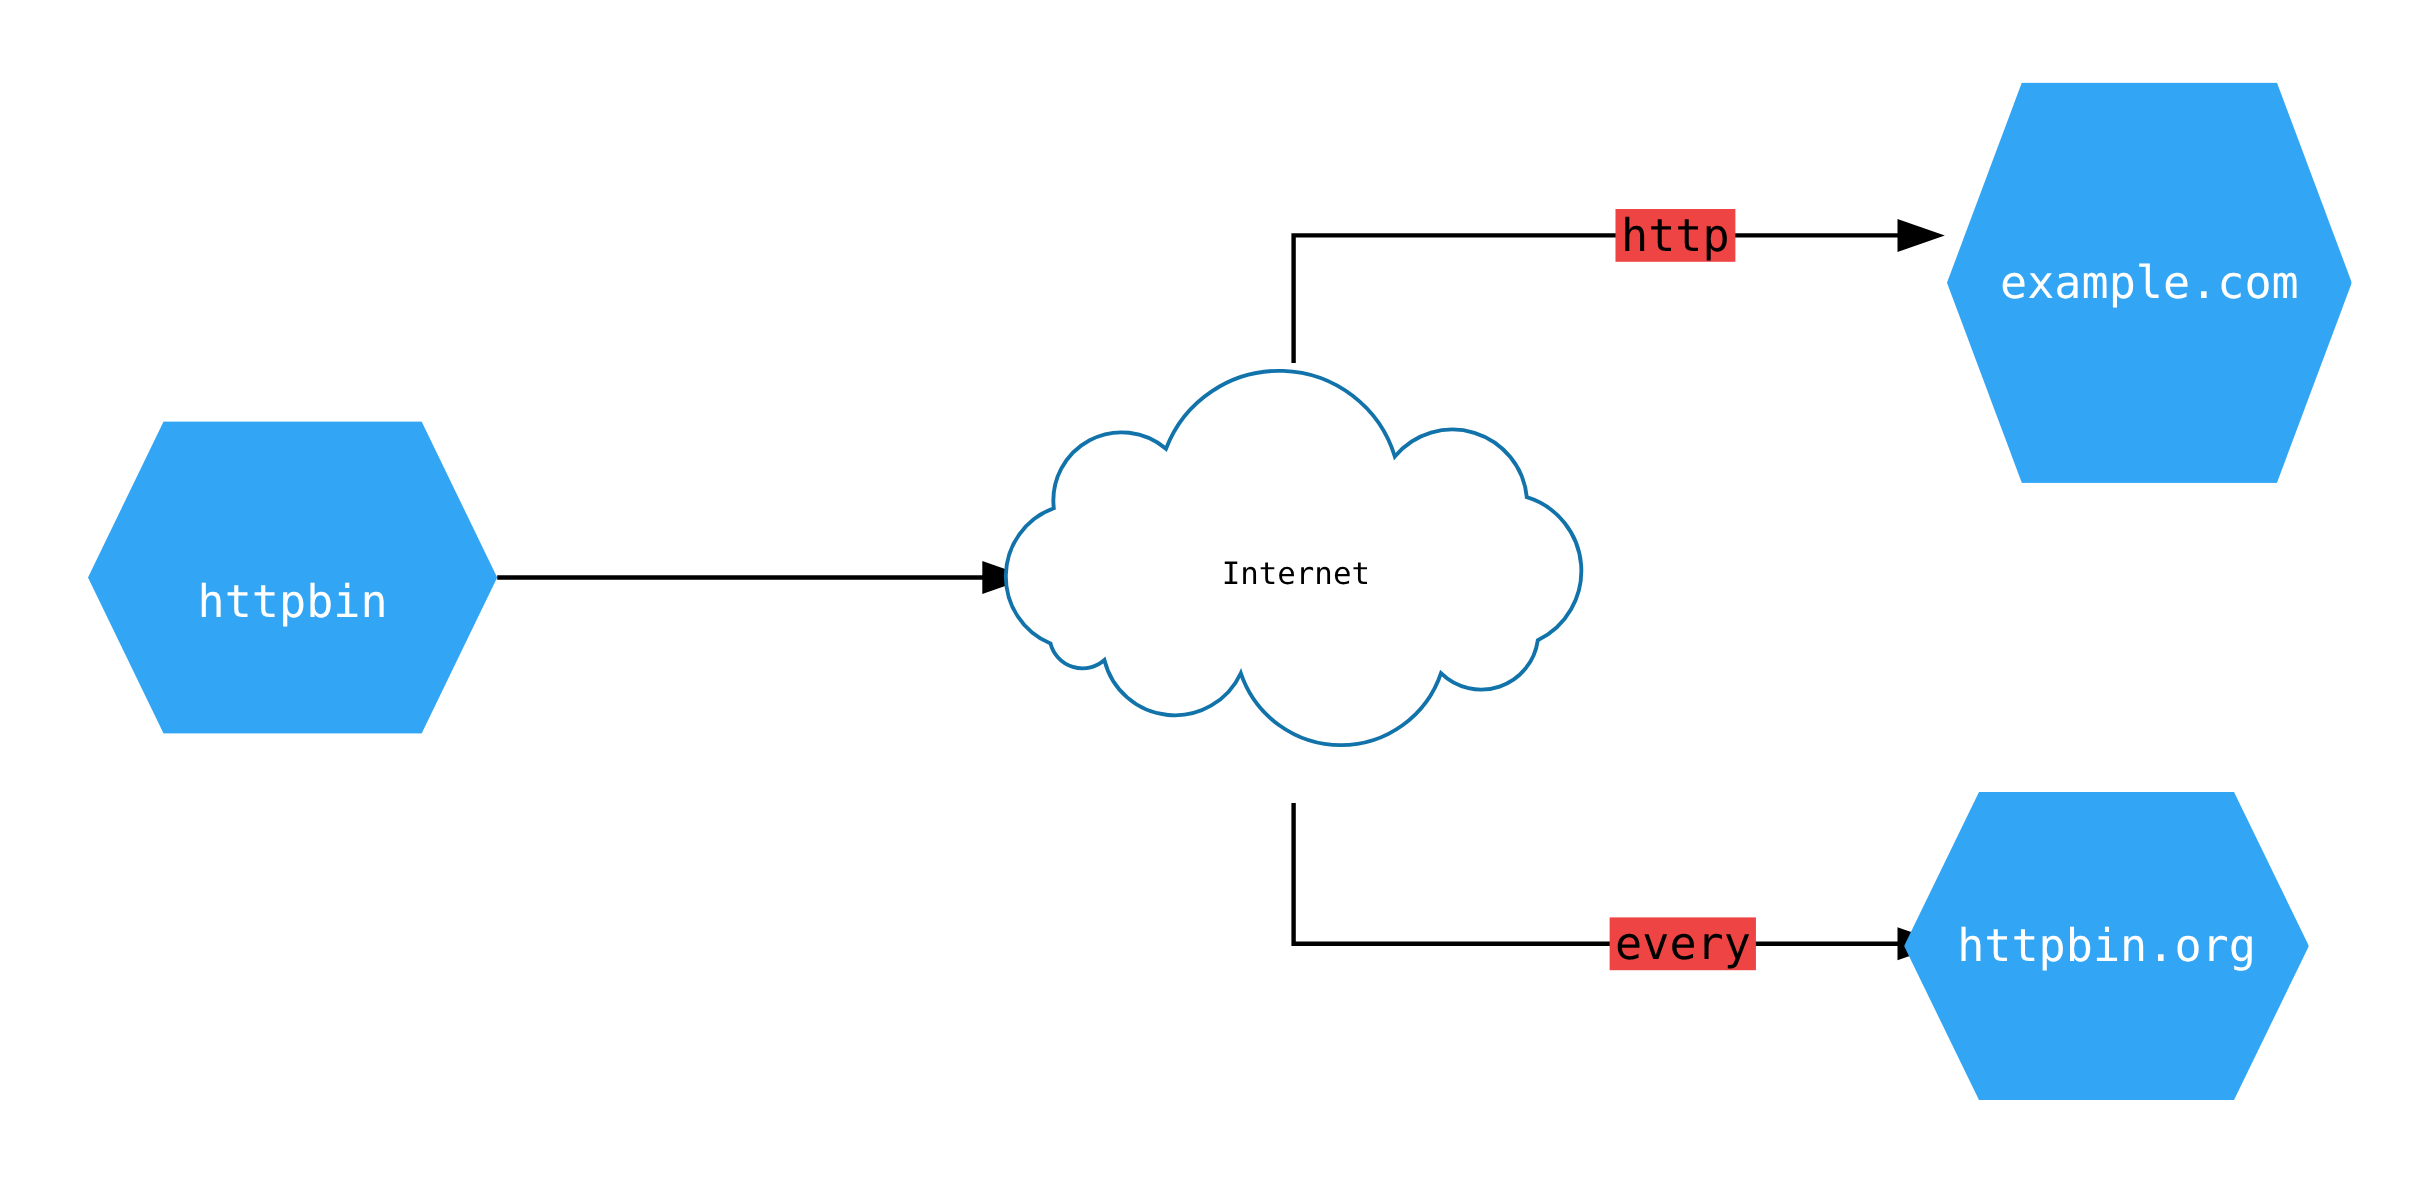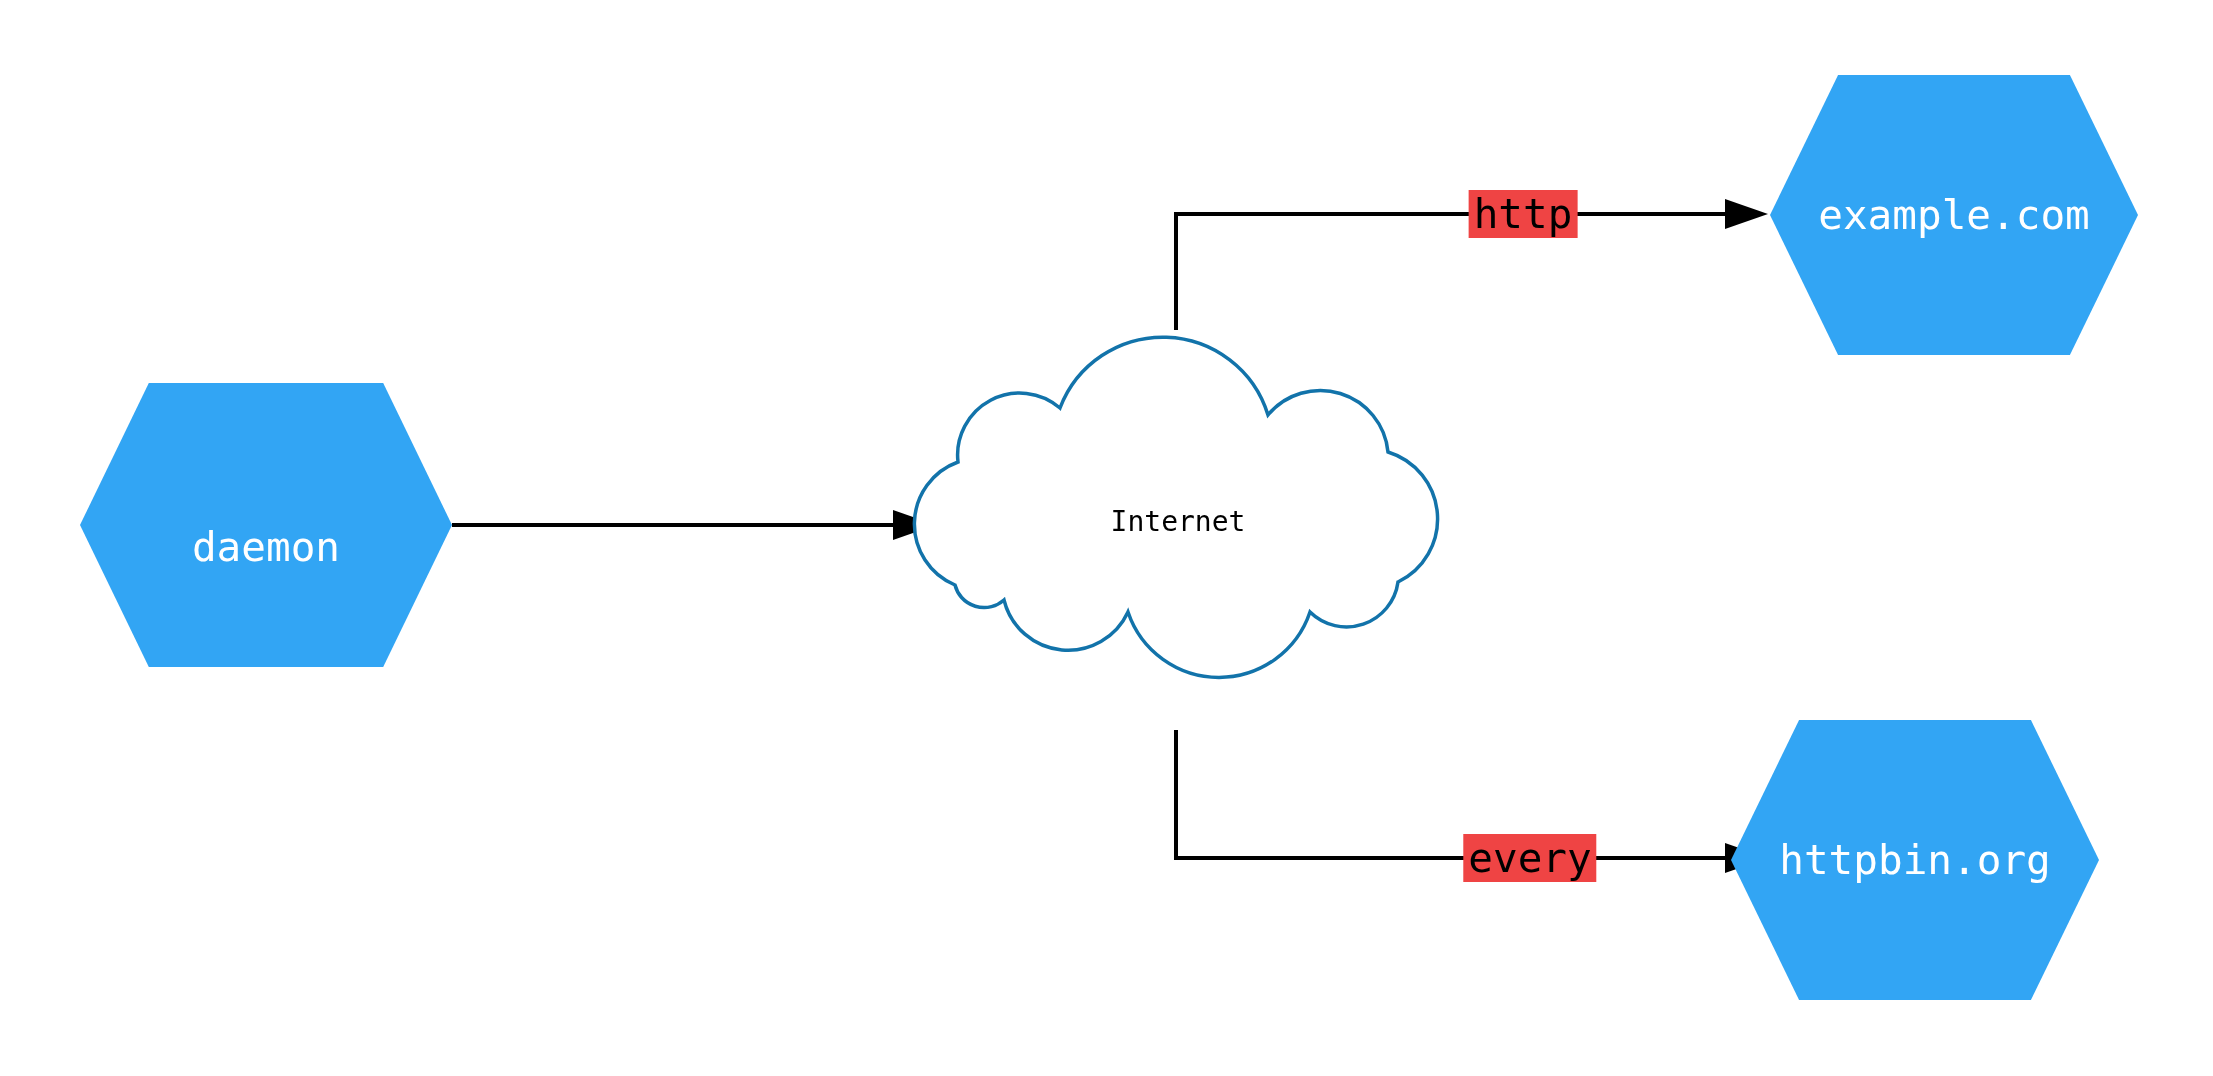--- a/index.html
+++ b/index.html
@@ -42,21 +42,21 @@
     clip-path: polygon(18.5% 0%, 81.5% 0%, 100% 50%, 81.5% 100%, 18.5% 100%, 0% 50%);
     display: flex;
     align-items: center;
     justify-content: center;
     text-align: center;
     color: #ffffff;
     font-size: 41px;
     line-height: 44px;
   }
   .hex-monitoring { left: 80px;  top: 383px; width: 372px; height: 284px; }
-  .hex-example    { left: 1770px; top: 75px;  width: 368px; height: 280px; }
+  .hex-example    { left: 1770px; top: 75px;  width: 368px; height: 364px; }
   .hex-httpbin    { left: 1731px; top: 720px; width: 368px; height: 280px; }
   .node-label { white-space: pre; }
   .cloud-label {
     position: absolute;
     left: 1178px;
     top: 521px;
     transform: translate(-50%, -50%);
     color: #000000;
     font-size: 28px;
     white-space: nowrap;
@@ -98,21 +98,21 @@
              A 70 70 0 0 1 1398 582
              A 52 52 0 0 1 1310 612
              A 96 96 0 0 1 1128 612
              A 66 66 0 0 1 1004 600
              A 30 30 0 0 1 955 585
              A 66 66 0 0 1 958 462
              Z"></path>
   </svg>
 
   <div class="hex hex-monitoring">
-    <div class="node-label"><br><span>daemon</span></div>
+    <div class="node-label"><br><span>httpbin</span></div>
   </div>
 
   <div class="hex hex-example">
     <div class="node-label">example.com</div>
   </div>
 
   <div class="hex hex-httpbin">
     <div class="node-label">httpbin.org</div>
   </div>
 

